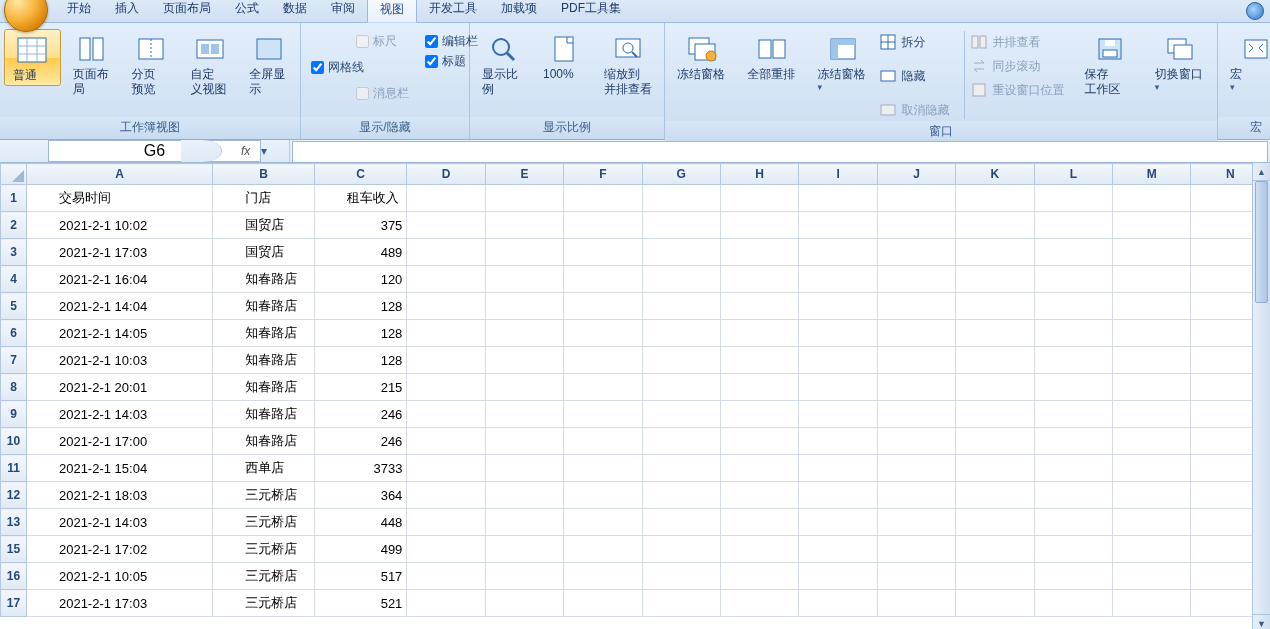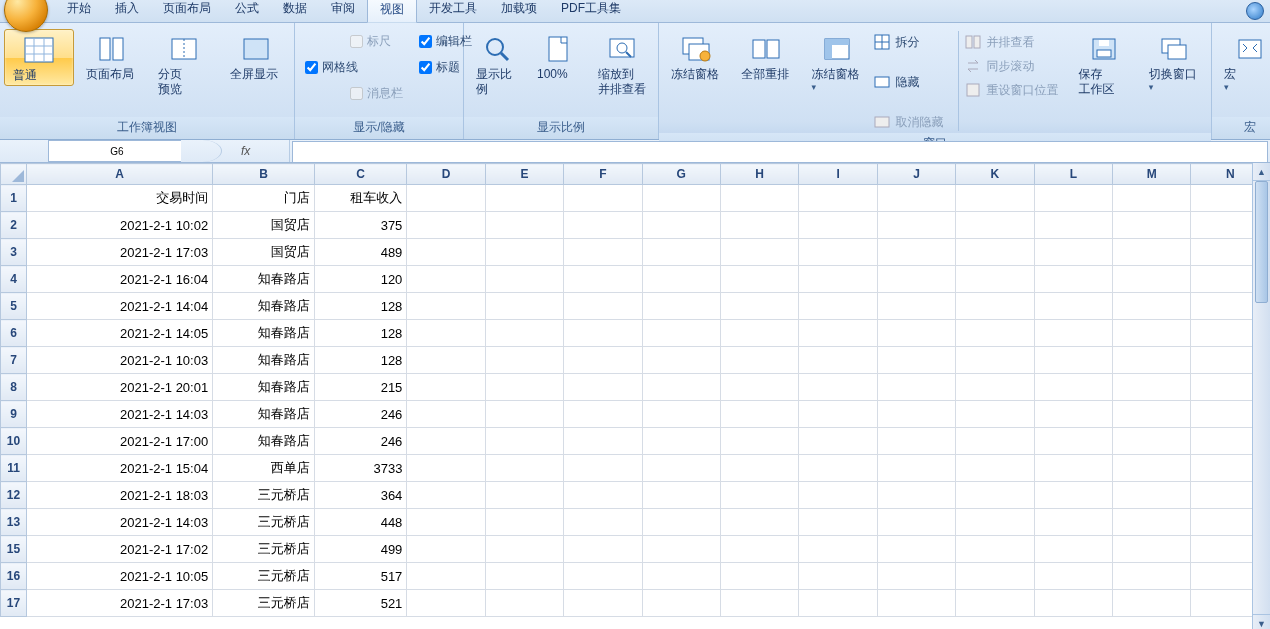--- a/index.html
+++ b/index.html
@@ -147,21 +147,21 @@
     align-items:center;
     border-right:1px solid #b7cce4;
   }
   .namebox{
     flex:1;
     margin: 1px 0 1px 48px;
     height:18px;
     background:#fff;
     border:1px solid #9db8d9;
     text-align:center;
-    font-size:10px;
+    font-size:16px;
     color:#000;
   }
   .name-dd{
     width:16px;height:100%;
     display:flex;align-items:center;justify-content:center;
     color:#3a5e8c;
   }
   .fxzone{
     display:flex;align-items:center;
     width:88px;
@@ -215,21 +215,21 @@
   }
   td.cell{
     border:1px solid #d6dce5;
     height:24px;
     padding:0 4px;
     font-size:13px;
     color:#000;
     white-space:nowrap;
     overflow:hidden;
   }
-  td.cell.center{ text-align:right;padding-left:32px;}
+  td.cell.center{ text-align:left;padding-left:32px;}
   td.cell.right{ text-align:right;}
   thead .colhead, tbody .rowhead { position:sticky; }
 
   .hscroll{
     position:absolute;
     right:0; top:0; bottom:0; width:17px;
     background:linear-gradient(90deg,#e8eef7,#d2dff0);
     border-left:1px solid #aac4e2;
   }
   .hscroll .btn{
@@ -305,20 +305,31 @@
               <rect x="3" y="3" width="24" height="20" fill="#fff" stroke="#2d6db3"></rect>
               <line x1="15" y1="3" x2="15" y2="23" stroke="#2d6db3" stroke-dasharray="2 2"></line>
             </svg>
         </div>
         <span style="white-space:pre">分页
 预览</span>
       </div>
       <div class="bigbtn">
         <div class="ico">
           <svg width="30" height="26">
+              <rect x="2" y="4" width="26" height="18" fill="#fff" stroke="#2d6db3"></rect>
+              <rect x="6" y="8" width="8" height="10" fill="#9fc4ea"></rect>
+              <rect x="16" y="8" width="8" height="10" fill="#9fc4ea"></rect>
+            </svg>
+        </div>
+        <span style="white-space:pre">自定
+义视图</span>
+      </div>
+      <div class="bigbtn">
+        <div class="ico">
+          <svg width="30" height="26">
               <rect x="3" y="3" width="24" height="20" fill="#cfe3f7" stroke="#2d6db3"></rect>
             </svg>
         </div>
         <span>全屏显示</span>
       </div>
     </div>
     <div class="group-label">工作簿视图</div>
   </div>
 
   <div class="group" style="width:160px">
@@ -330,21 +341,21 @@
           </label>
         <label class="chkline">
             <input type="checkbox" checked="" style="">
             <span>网格线</span>
           </label>
         <label class="chkline disabled">
             <input type="checkbox" disabled="" style="">
             <span>消息栏</span>
           </label>
       </div>
-      <div style="display:flex;flex-direction:column;gap:6px">
+      <div style="display:flex;flex-direction:column;">
         <label class="chkline">
             <input type="checkbox" checked="" style="">
             <span>编辑栏</span>
           </label>
         <label class="chkline">
             <input type="checkbox" checked="" style="">
             <span>标题</span>
           </label>
       </div>
     </div>
@@ -411,21 +422,21 @@
         <div class="ico">
             <svg width="30" height="26">
               <rect x="3" y="3" width="24" height="20" fill="#fff" stroke="#2d6db3"></rect>
               <rect x="3" y="3" width="24" height="6" fill="#9fc4ea"></rect>
               <rect x="3" y="3" width="7" height="20" fill="#9fc4ea"></rect>
             </svg>
           </div>
         <span>冻结窗格</span>
       </div>
 
-      <div style="display:flex;flex-direction:column;gap:18px;padding-top:2px">
+      <div style="display:flex;flex-direction:column;gap:12px;padding-top:2px">
         <div class="smallline">
           <span class="smico">
               <svg width="16" height="16">
                 <rect x="1" y="1" width="14" height="14" fill="#fff" stroke="#2d6db3"></rect>
                 <line x1="8" y1="1" x2="8" y2="15" stroke="#2d6db3"></line>
                 <line x1="1" y1="8" x2="15" y2="8" stroke="#2d6db3"></line>
               </svg>
             </span>
           <span>拆分</span>
         </div>

